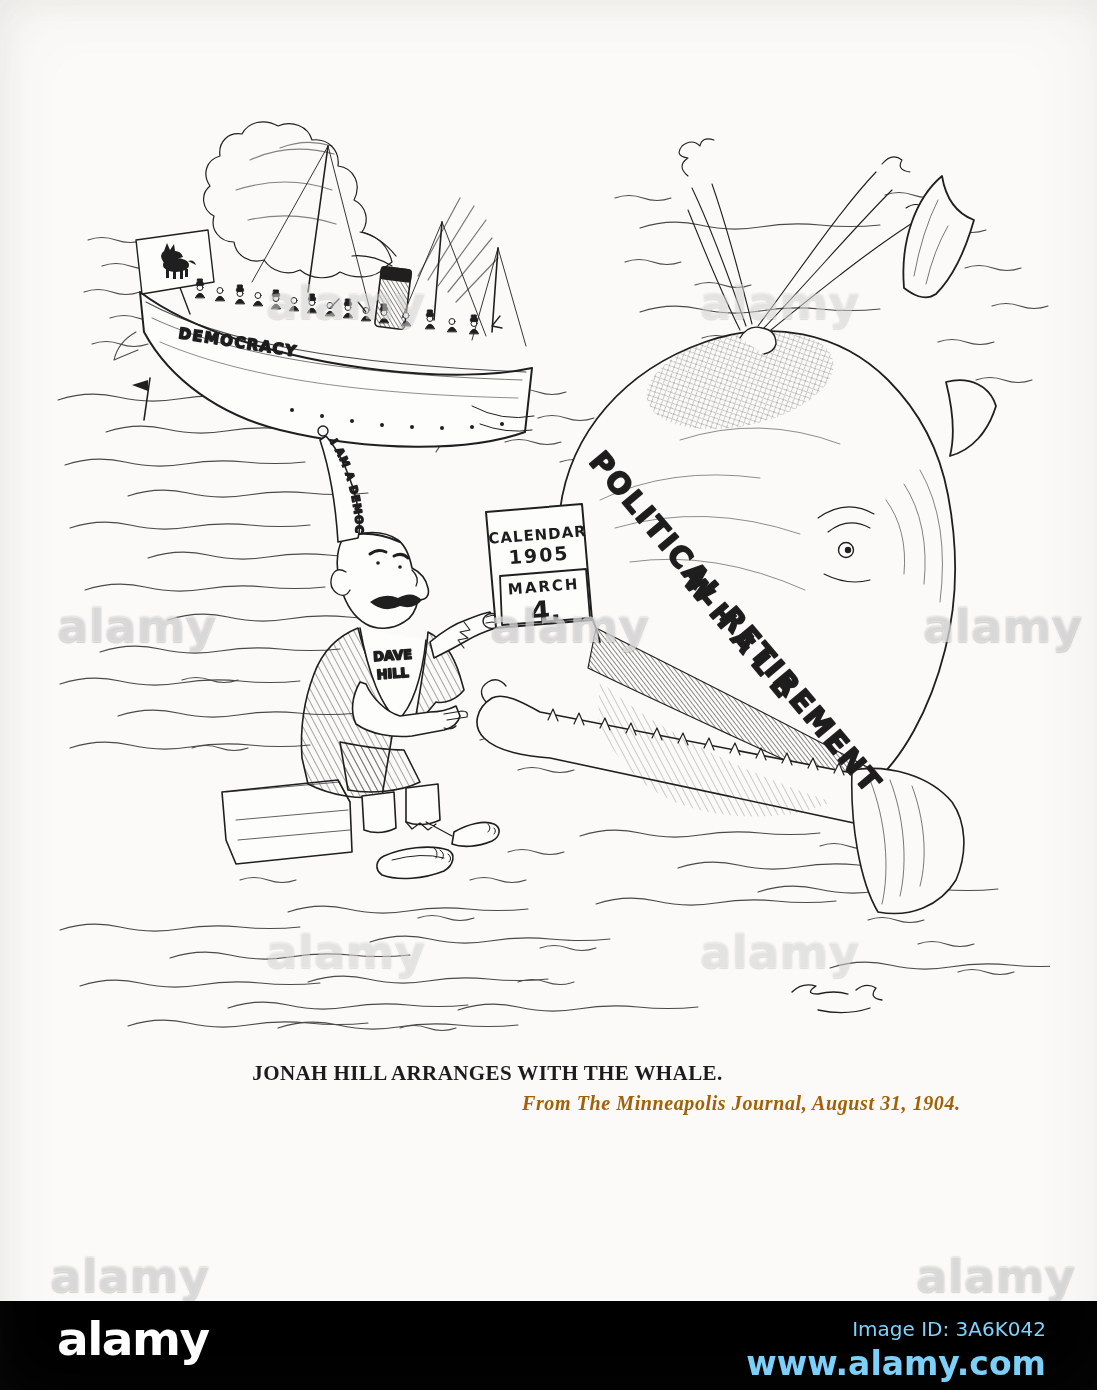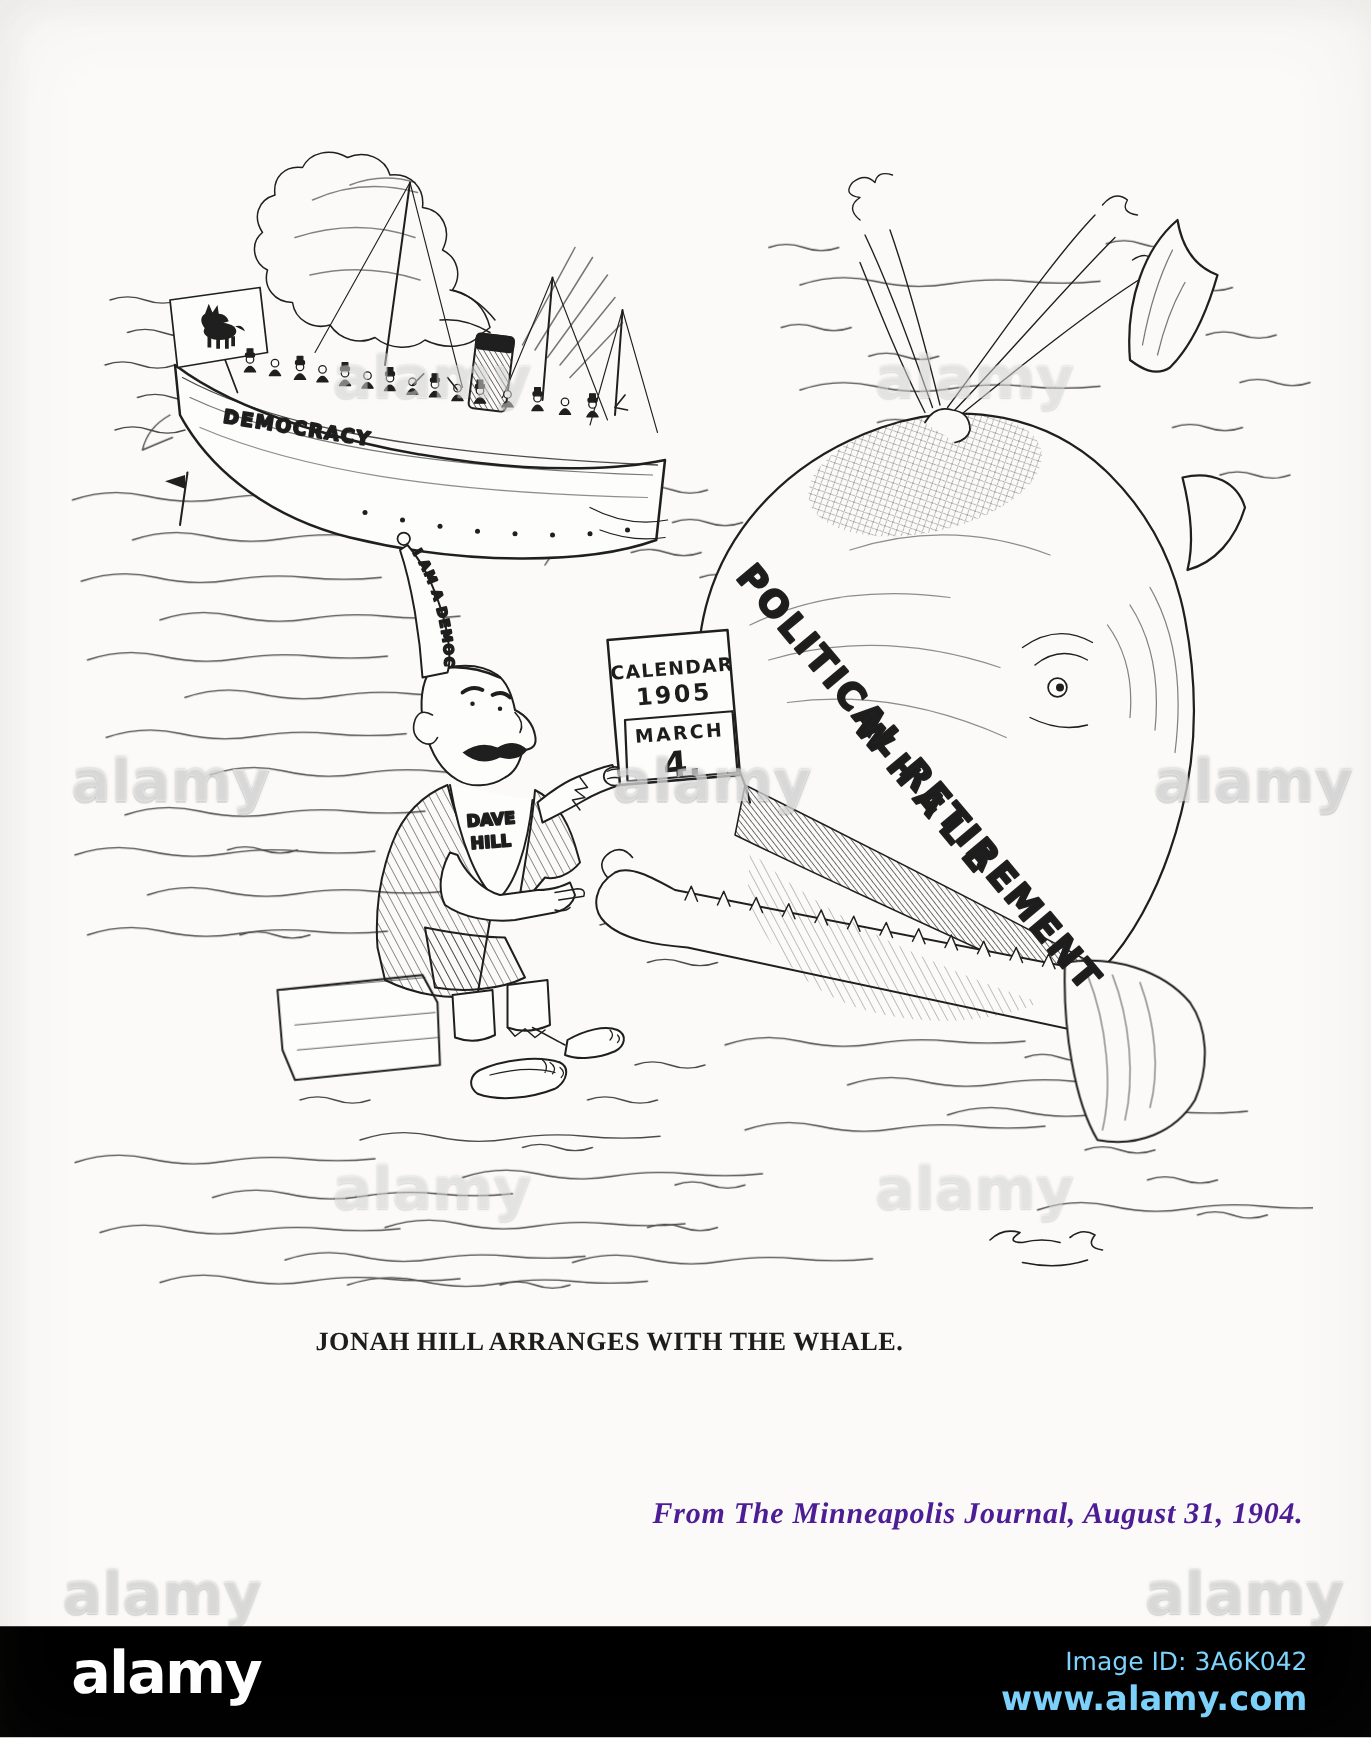--- a/index.html
+++ b/index.html
@@ -6,32 +6,32 @@
   .page{position:relative;width:1097px;height:1390px;background:#fbfaf8;overflow:hidden;
         font-family:"Liberation Serif",serif;color:#1c1c1c;}
   .page::after{content:"";position:absolute;inset:0;pointer-events:none;
         box-shadow:inset 0 0 70px rgba(90,90,85,.07), inset 8px 6px 30px rgba(90,90,85,.05);}
   .cartoon{position:absolute;left:40px;top:80px;width:1010px;height:960px;}
   .cartoon text{font-family:"DejaVu Sans",sans-serif;fill:#1d1d1d;}
   .caption-title{position:absolute;left:0;top:1061px;width:975px;text-align:center;
         font-weight:bold;font-size:21px;letter-spacing:.4px;}
   .caption-body{position:absolute;left:62px;top:1089px;width:990px;font-size:21px;
         line-height:1.42;text-indent:88px;}
-  .credit{position:absolute;left:522px;top:1198px;font-style:italic;font-size:24px;
-        letter-spacing:.6px;font-weight:bold;color:#4c1d95;}
+  .credit{position:absolute;left:522px;top:1092px;font-style:italic;font-size:20px;
+        letter-spacing:.6px;font-weight:bold;color:#a16207;}
   .wm{position:absolute;font-family:"DejaVu Sans",sans-serif;font-weight:bold;font-size:47px;
         letter-spacing:0;color:rgba(255,255,255,.5);
         text-shadow:0 0 2px rgba(125,125,125,.5),0 1px 0 rgba(125,125,125,.18);pointer-events:none;}
   .footer{position:absolute;left:0;top:1301px;width:1097px;height:89px;background:#000;}
   .footer-logo{position:absolute;left:57px;top:14px;color:#fff;font-family:"DejaVu Sans",sans-serif;
         font-weight:bold;font-size:47px;line-height:1;letter-spacing:-1.5px;}
   .footer-right{position:absolute;right:51px;top:16px;text-align:right;color:#7dd3fc;
         font-family:"DejaVu Sans",sans-serif;}
   .footer-id{font-size:20px;margin-bottom:3px;}
-  .footer-url{font-size:27px;font-weight:bold;margin-left:26px;}
+  .footer-url{font-size:33px;font-weight:bold;margin-left:26px;}
 </style>
 </head>
 <body>
 
 <div class="page">
 
   <svg class="cartoon" viewBox="0 0 1010 960" stroke-linecap="round" stroke-linejoin="round">
     <defs>
       <path id="w1" d="M0 0 q18 -7 36 -2 t36 1 t36 -1" fill="none"></path>
       <path id="w2" d="M0 0 q14 -5 28 0 t28 0" fill="none"></path>

